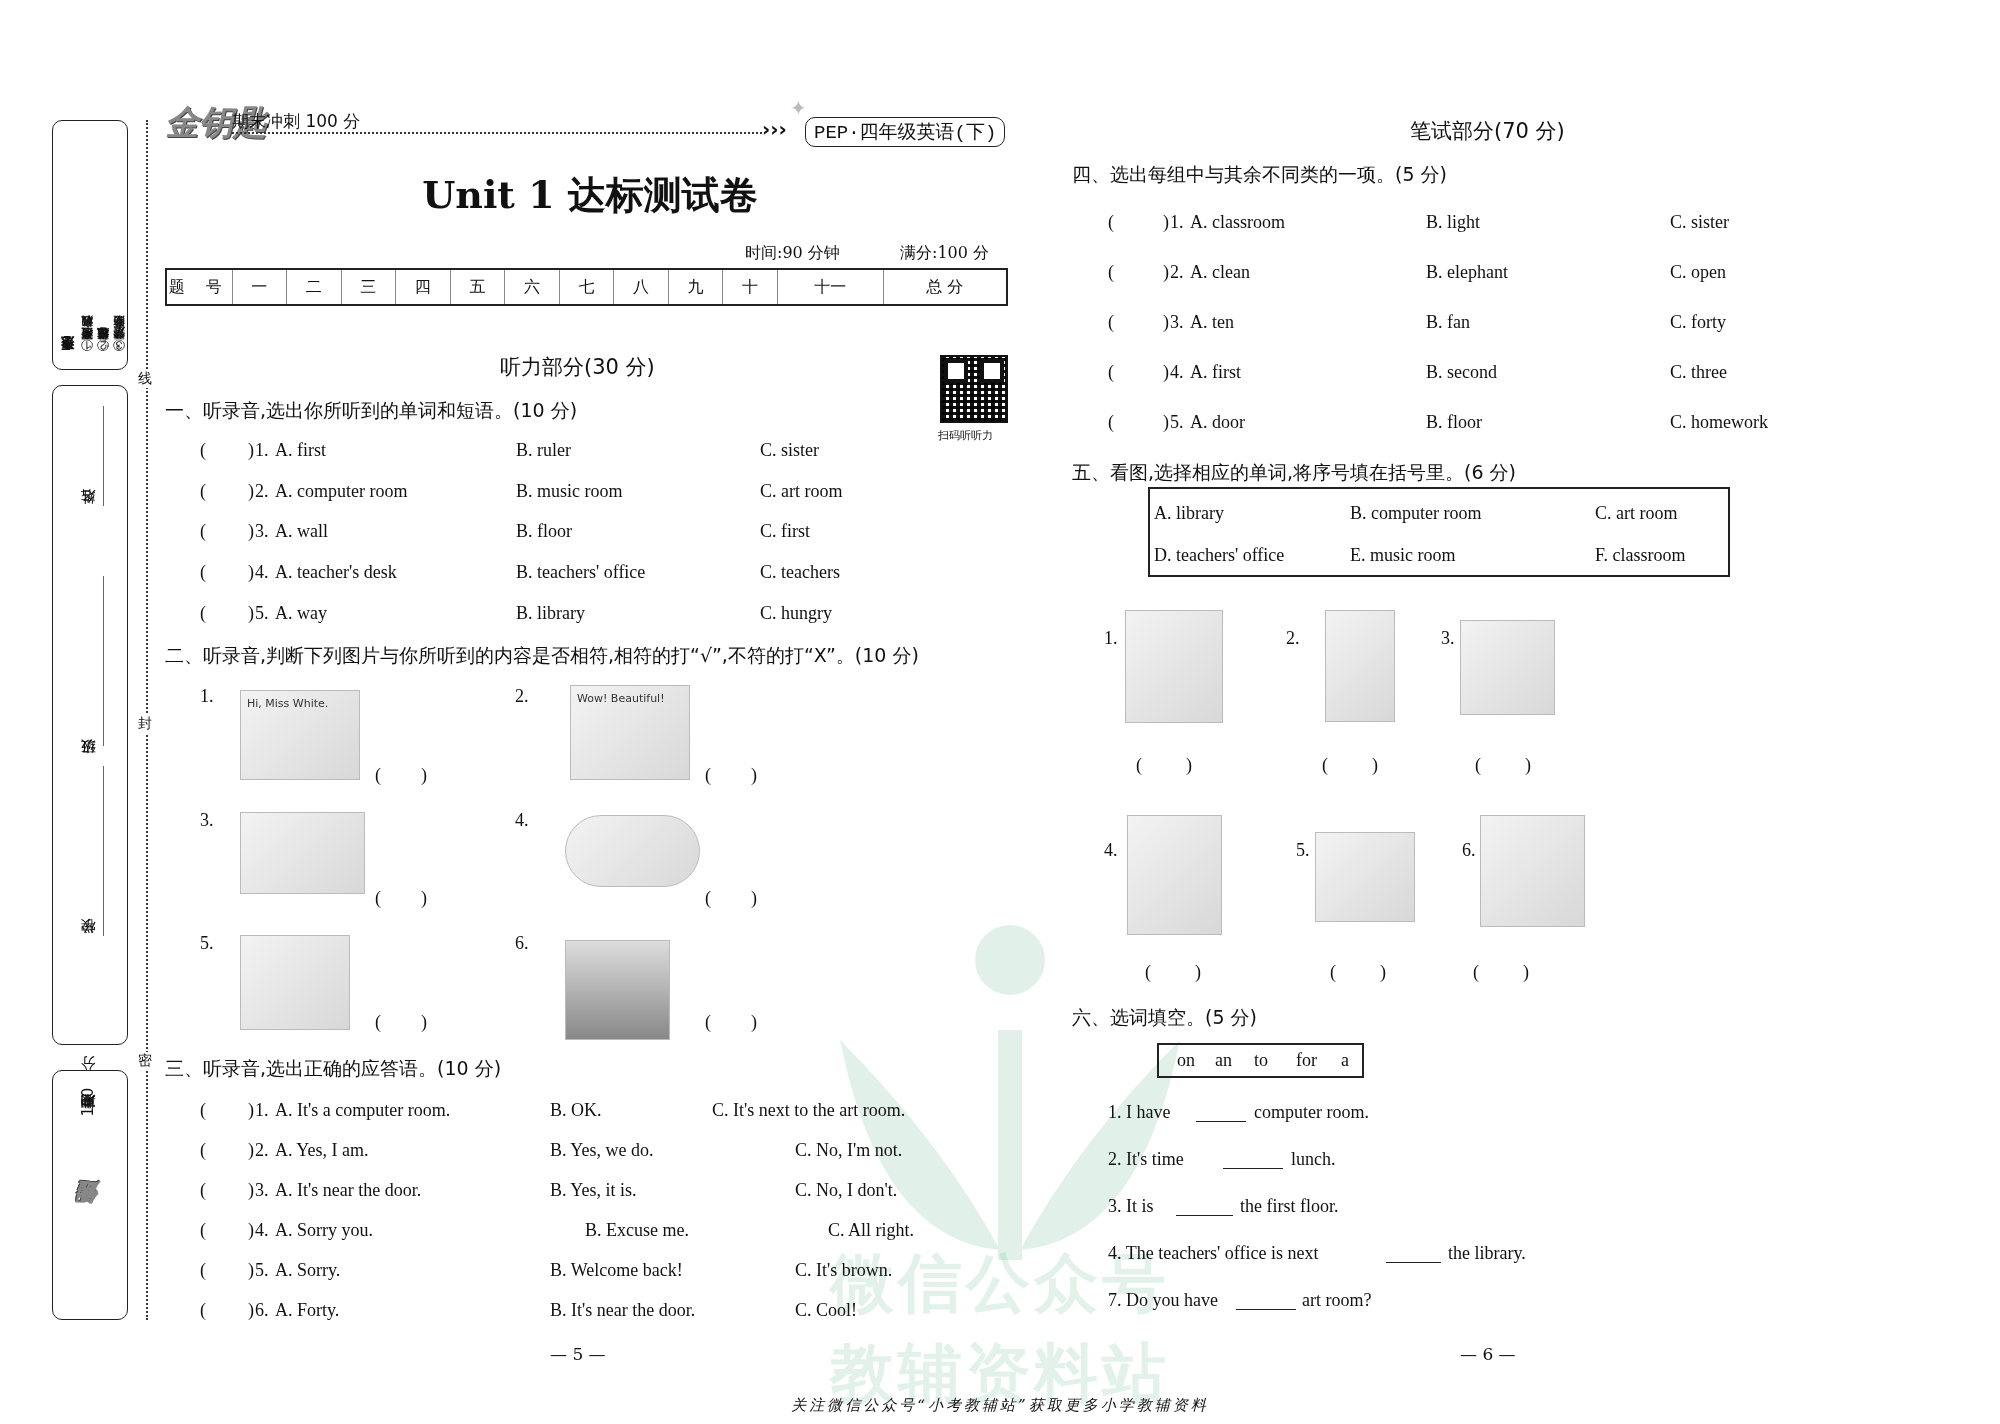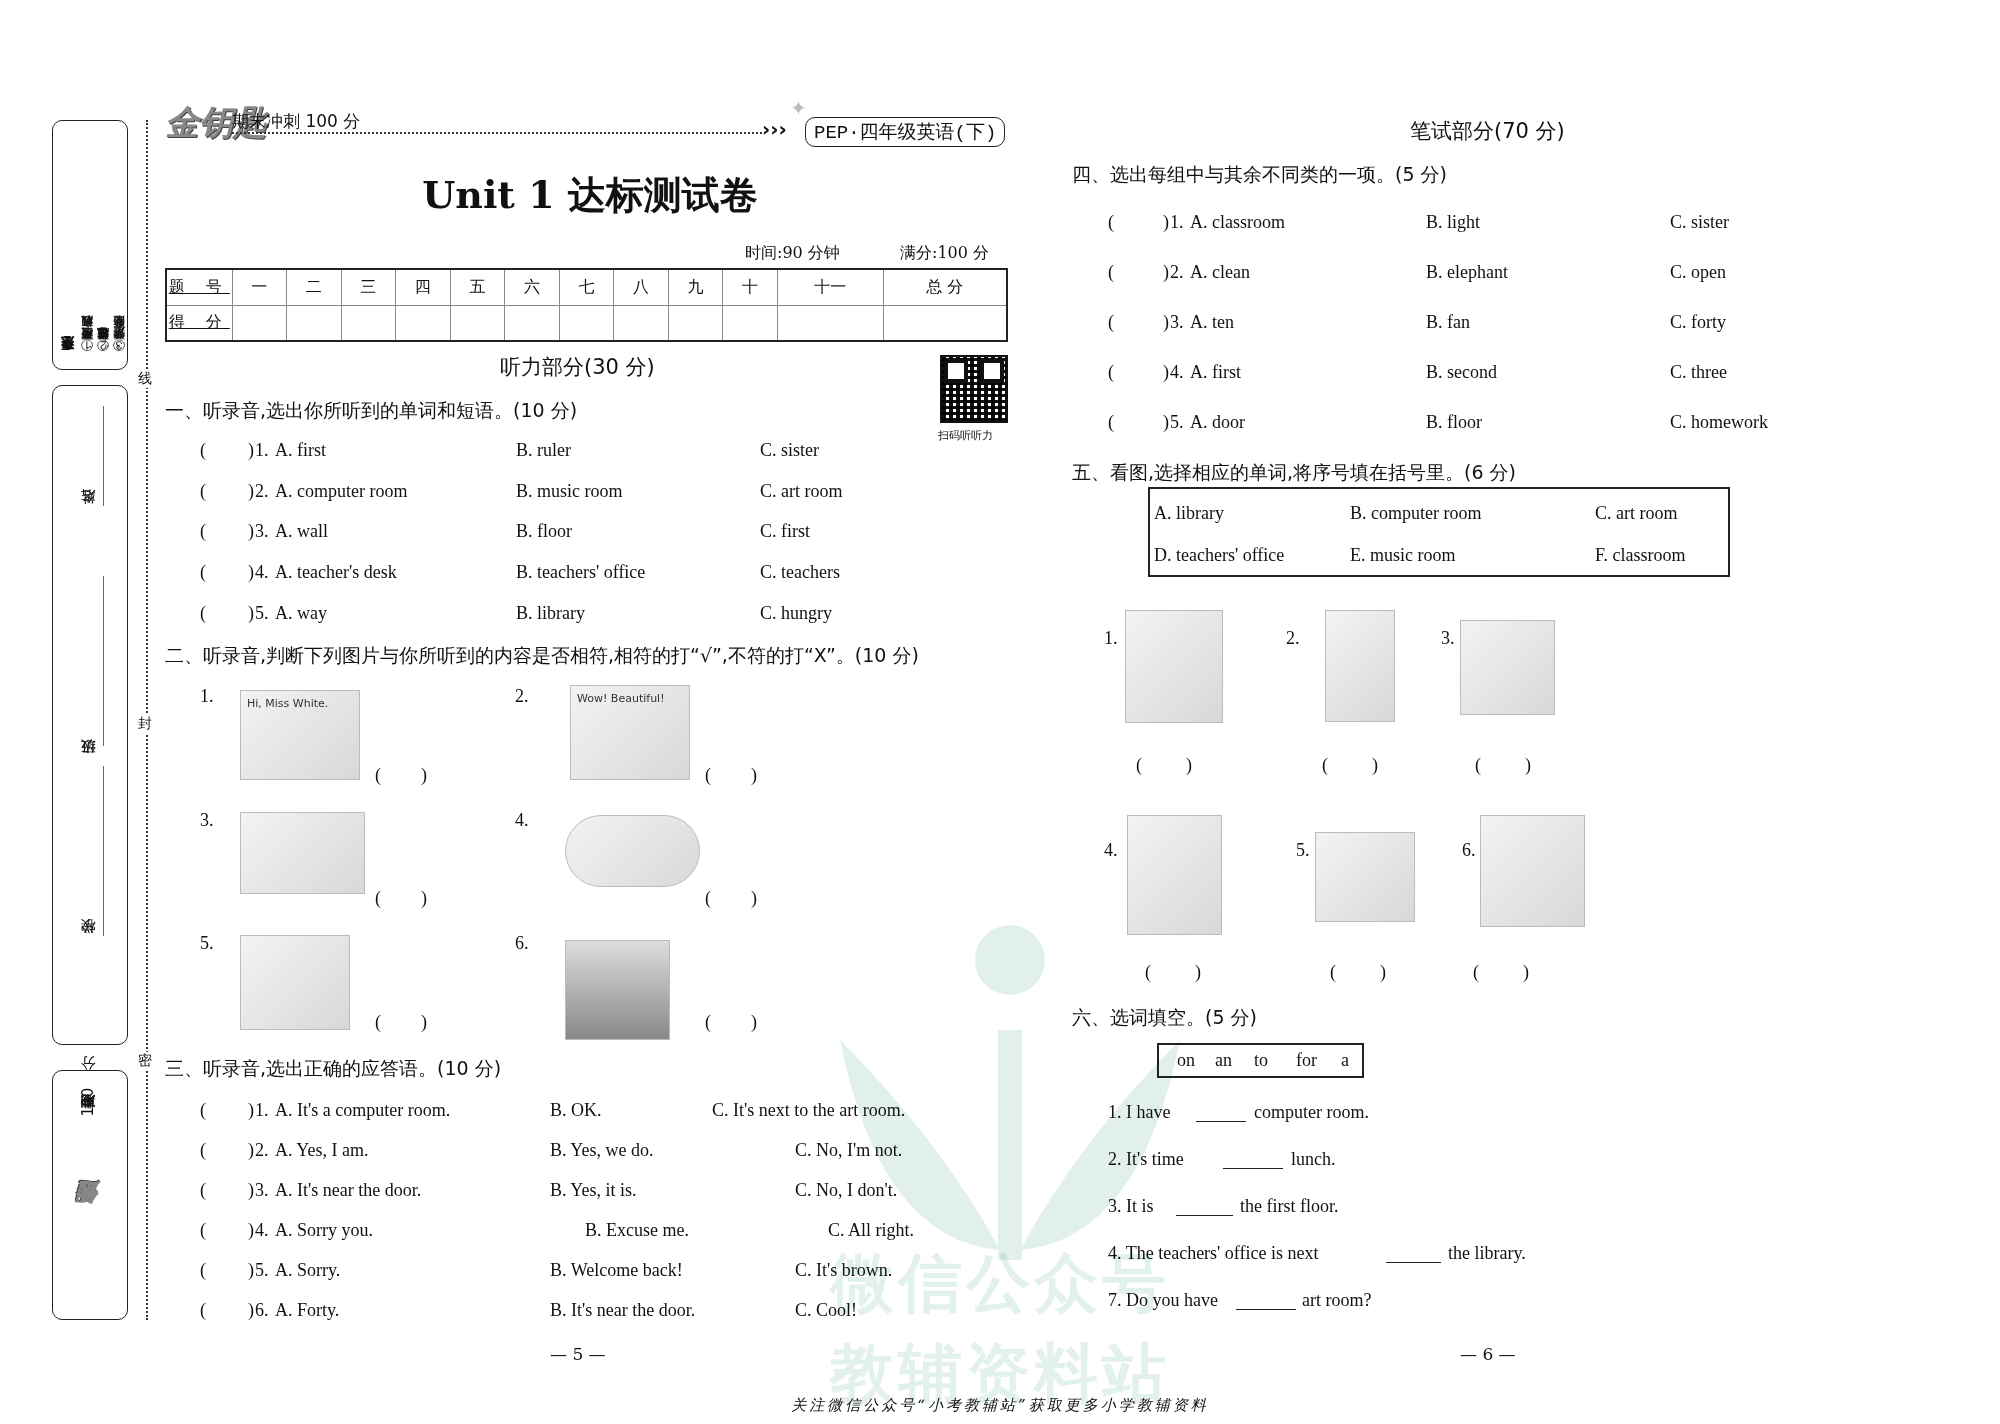--- a/index.html
+++ b/index.html
@@ -20,21 +20,21 @@
 
   
   .logo { font-family: "DejaVu Serif", serif; font-style: italic; font-weight: bold; color: #888; text-shadow: 1px 1px 0 #444; }
   .hdr-dots { position: absolute; border-bottom: 2px dotted #333; }
   .pill { border: 1.5px solid #222; border-radius: 10px; padding: 1px 8px; font-size: 19px; font-family: Liberation Mono, monospace; }
 
   .title { position: absolute; left: 160px; width: 860px; top: 170px; text-align: center; font-size: 38px; font-weight: bold; font-family: "DejaVu Serif", serif; }
 
   table.score { position: absolute; left: 165px; top: 268px; width: 843px; border-collapse: collapse; border: 2px solid #222; }
   table.score td { border: 1px solid #888; height: 36px; text-align: center; font-size: 16px; font-family: "DejaVu Serif", serif; }
-  table.score td.hd { width: 66px; letter-spacing: 8px; text-decoration: underline; }
+  table.score td.hd { width: 66px; letter-spacing: 8px; }
 
   .section { position: absolute; font-family: "DejaVu Sans", sans-serif; font-size: 19px; }
   .part { position: absolute; font-family: "DejaVu Sans", sans-serif; font-size: 21px; }
 
   .row { position: absolute; font-size: 18px; font-family: "Liberation Serif", serif; white-space: nowrap; }
   .row span { position: absolute; white-space: nowrap; }
   .paren { color: #111; }
 
   .pic { position: absolute; border: 1px solid #bbb; background: linear-gradient(135deg, #f3f3f3, #d8d8d8); display: flex; align-items: flex-end; justify-content: center; }
   .pic .cap { font-size: 11px; color: #333; font-family: "DejaVu Sans", sans-serif; position: absolute; top: 6px; left: 6px; }
@@ -111,35 +111,20 @@
     <td>四</td>
     <td>五</td>
     <td>六</td>
     <td>七</td>
     <td>八</td>
     <td>九</td>
     <td>十</td>
     <td>十一</td>
     <td>总 分</td>
   </tr>
-  <tr>
-    <td class="hd">得 分</td>
-    <td></td>
-        <td></td>
-    <td></td>
-        <td></td>
-    <td></td>
-        <td></td>
-    <td></td>
-        <td></td>
-    <td></td>
-        <td></td>
-    <td></td>
-        <td></td>
-  </tr>
 </tbody>
   </table>
 
 <div class="part" style="left:500px; top:353px;">听力部分(30 分)</div>
 <div class="qr"></div>
 <div class="abs" style="left:938px; top:428px; font-size:11px;">扫码听听力</div>
 
 <div class="section" style="left:165px; top:398px;">一、听录音,选出你所听到的单词和短语。(10 分)</div>
 
 <div class="row" style="left:200px; top:440px;">

